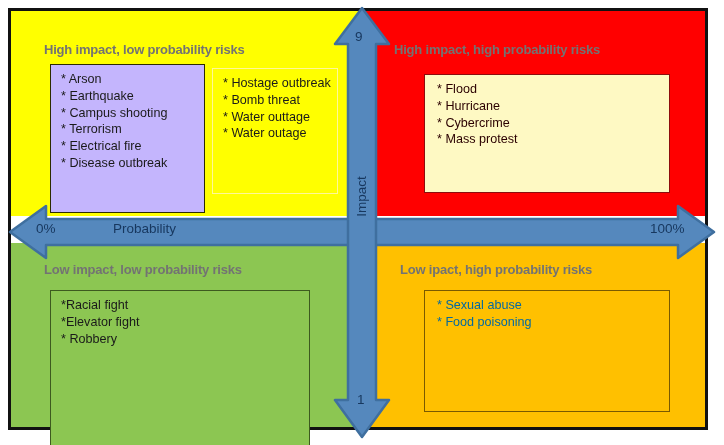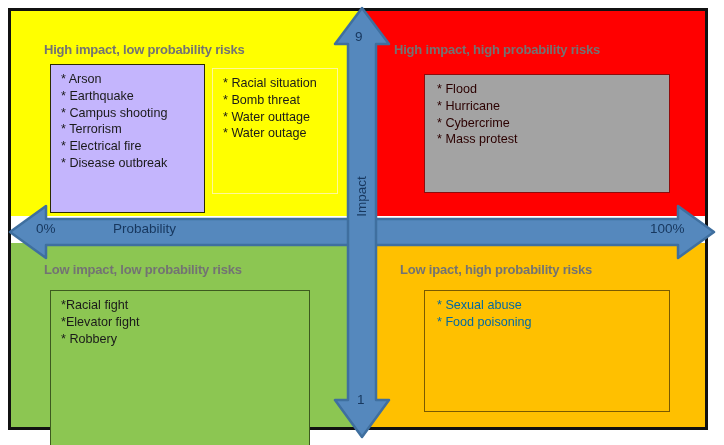--- a/index.html
+++ b/index.html
@@ -79,21 +79,21 @@
     left: 212px; top: 68px; width: 126px; height: 126px;
     border: 1.6px solid #FFF799;
     background: #FFFF00;
     padding-left: 10px;
   }
   #box-tl-b .li { white-space: normal; }
 
   #box-tr {
     left: 424px; top: 74px; width: 246px; height: 119px;
     border: 1.6px solid #8c0d0d;
-    background: #a3a3a3;
+    background: #fef9c3;
     color: #2b0000;
     padding-left: 12px;
   }
 
   #box-bl {
     left: 50px; top: 290px; width: 260px; height: 158px;
     border: 1.6px solid #3d5a1f;
     background: #8CC652;
     padding-left: 10px;
   }
@@ -164,21 +164,21 @@
 
   <div class="list-box" id="box-tl-a">
       <div class="li">* Arson</div>
       <div class="li">* Earthquake</div>
       <div class="li">* Campus shooting</div>
       <div class="li">* Terrorism</div>
       <div class="li">* Electrical fire</div>
       <div class="li">* Disease outbreak</div>
     </div>
   <div class="list-box" id="box-tl-b">
-      <div class="li">* Racial situation</div>
+      <div class="li">* Hostage outbreak</div>
       <div class="li">* Bomb threat</div>
       <div class="li">* Water outtage</div>
       <div class="li">* Water outage</div>
     </div>
   <div class="list-box" id="box-tr">
       <div class="li">* Flood</div>
       <div class="li">* Hurricane</div>
       <div class="li">* Cybercrime</div>
       <div class="li">* Mass protest</div>
     </div>

